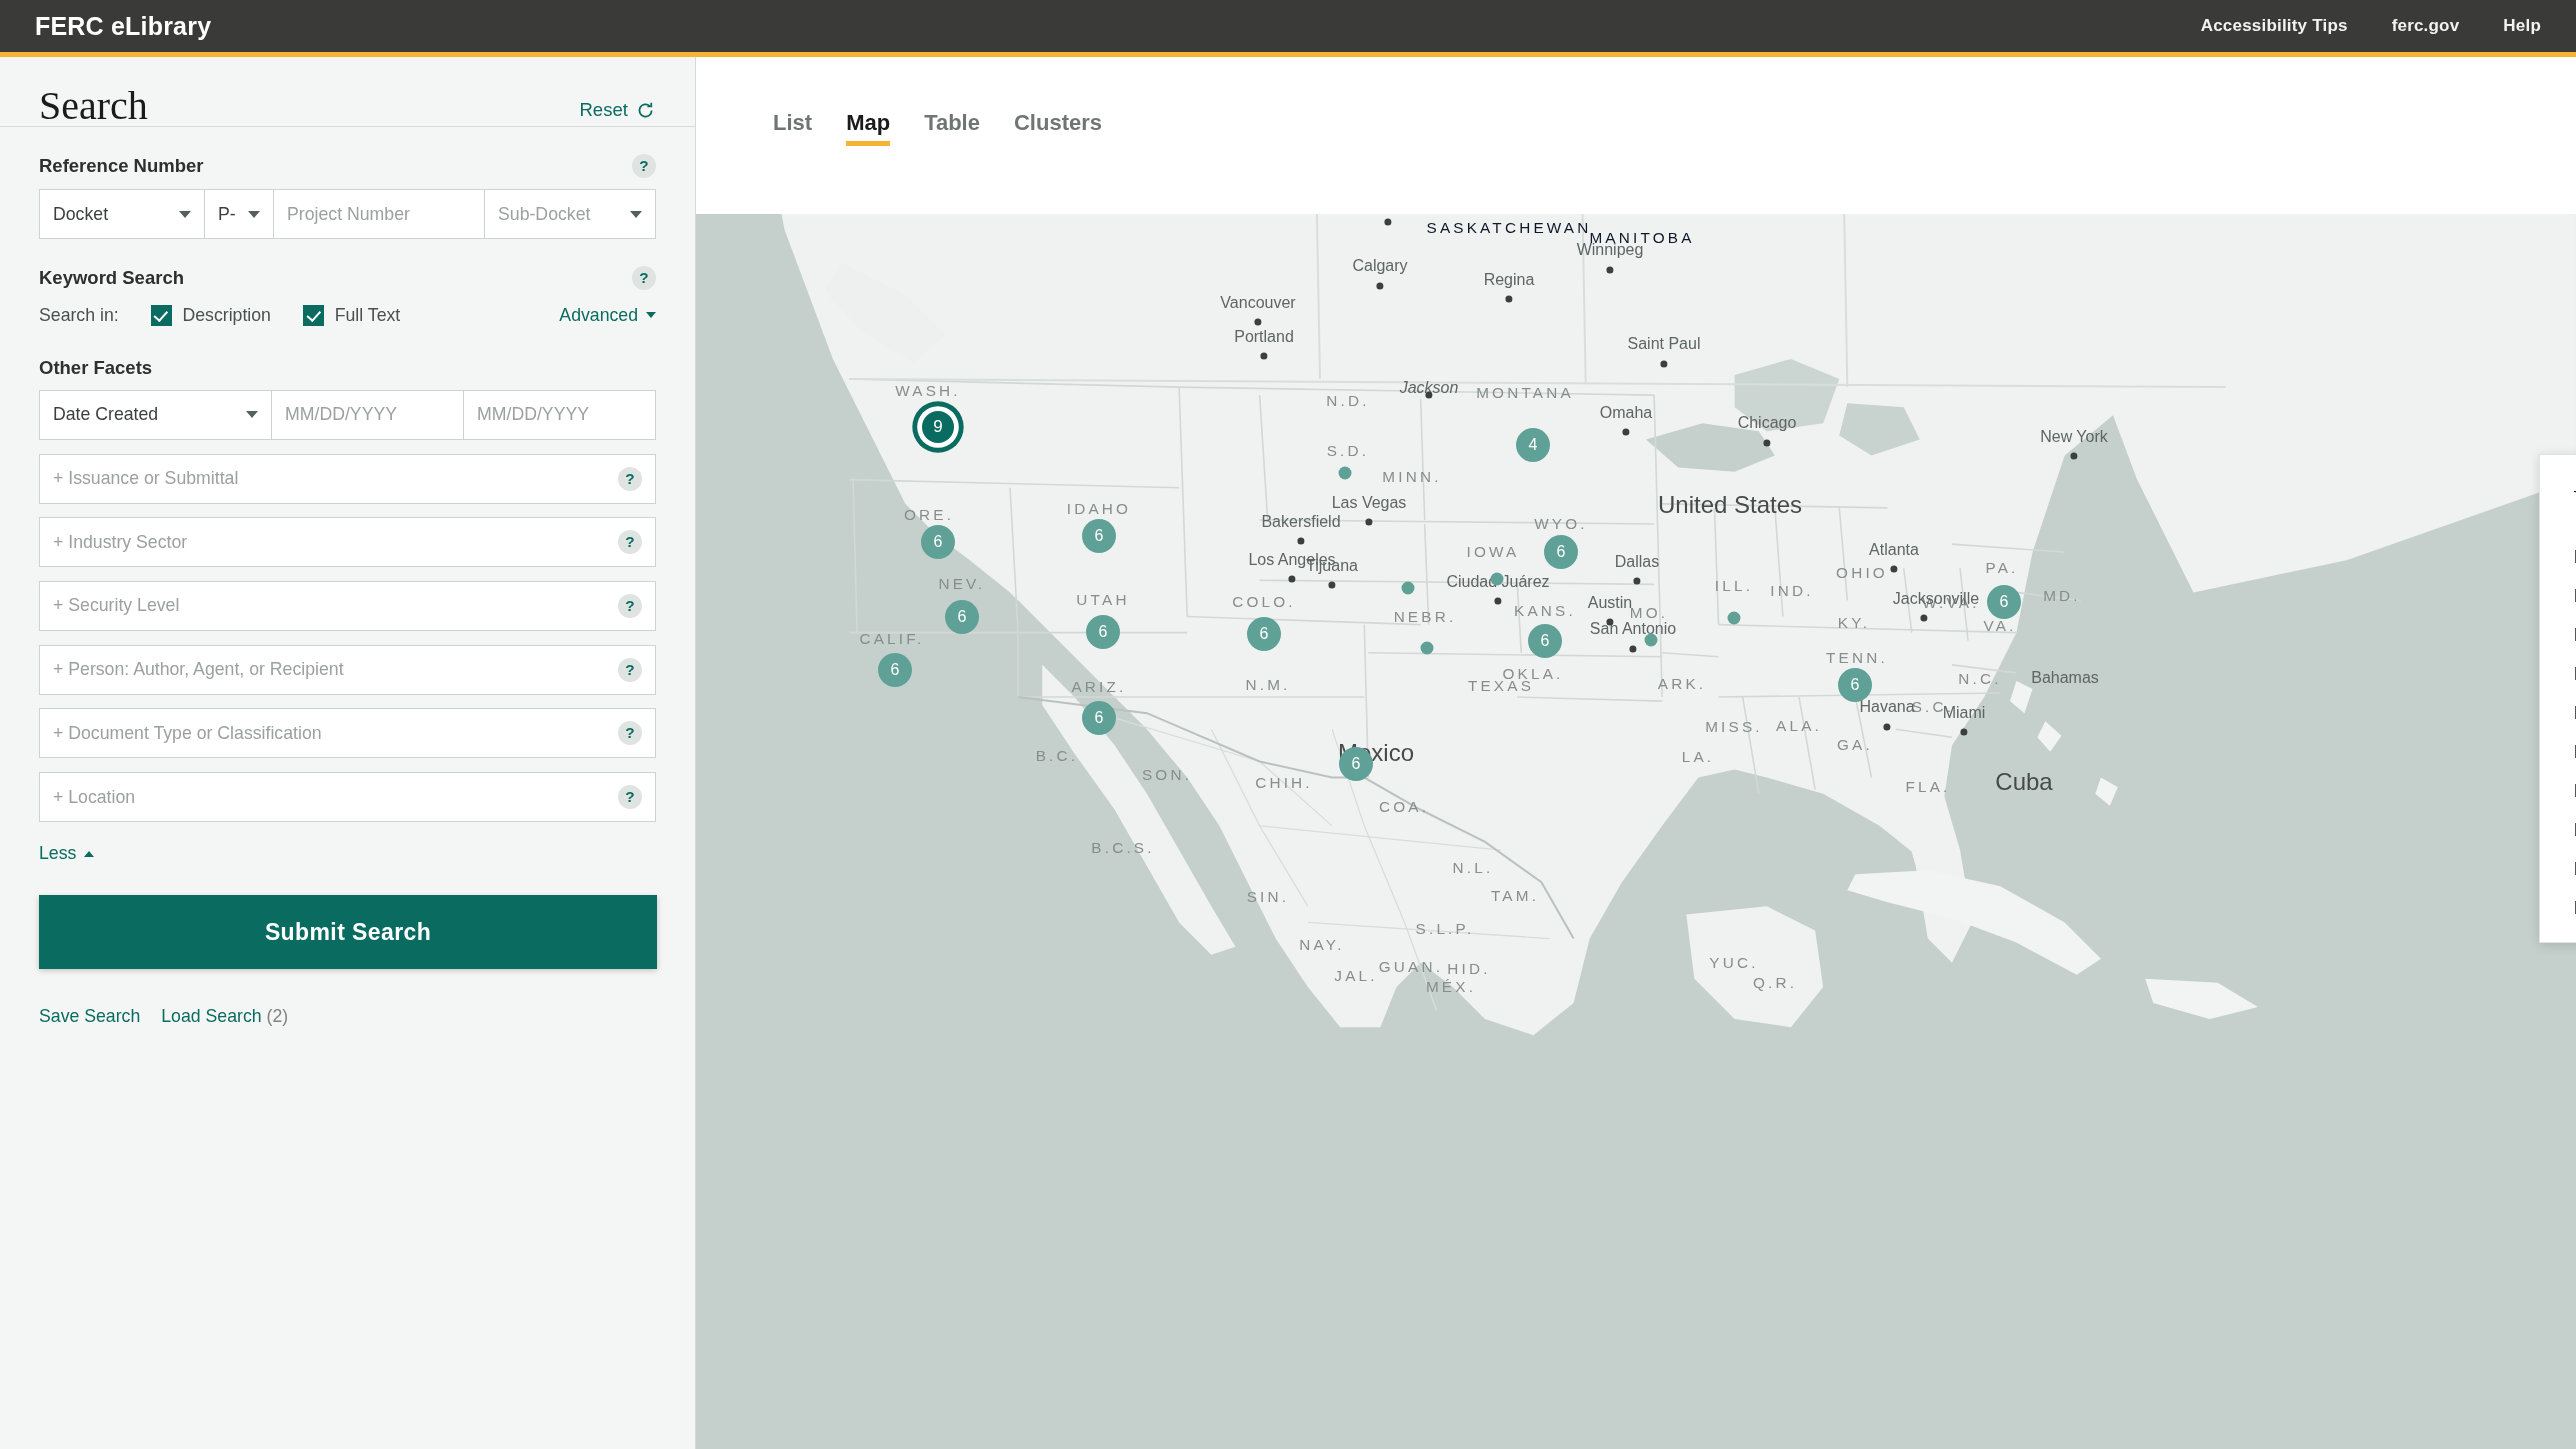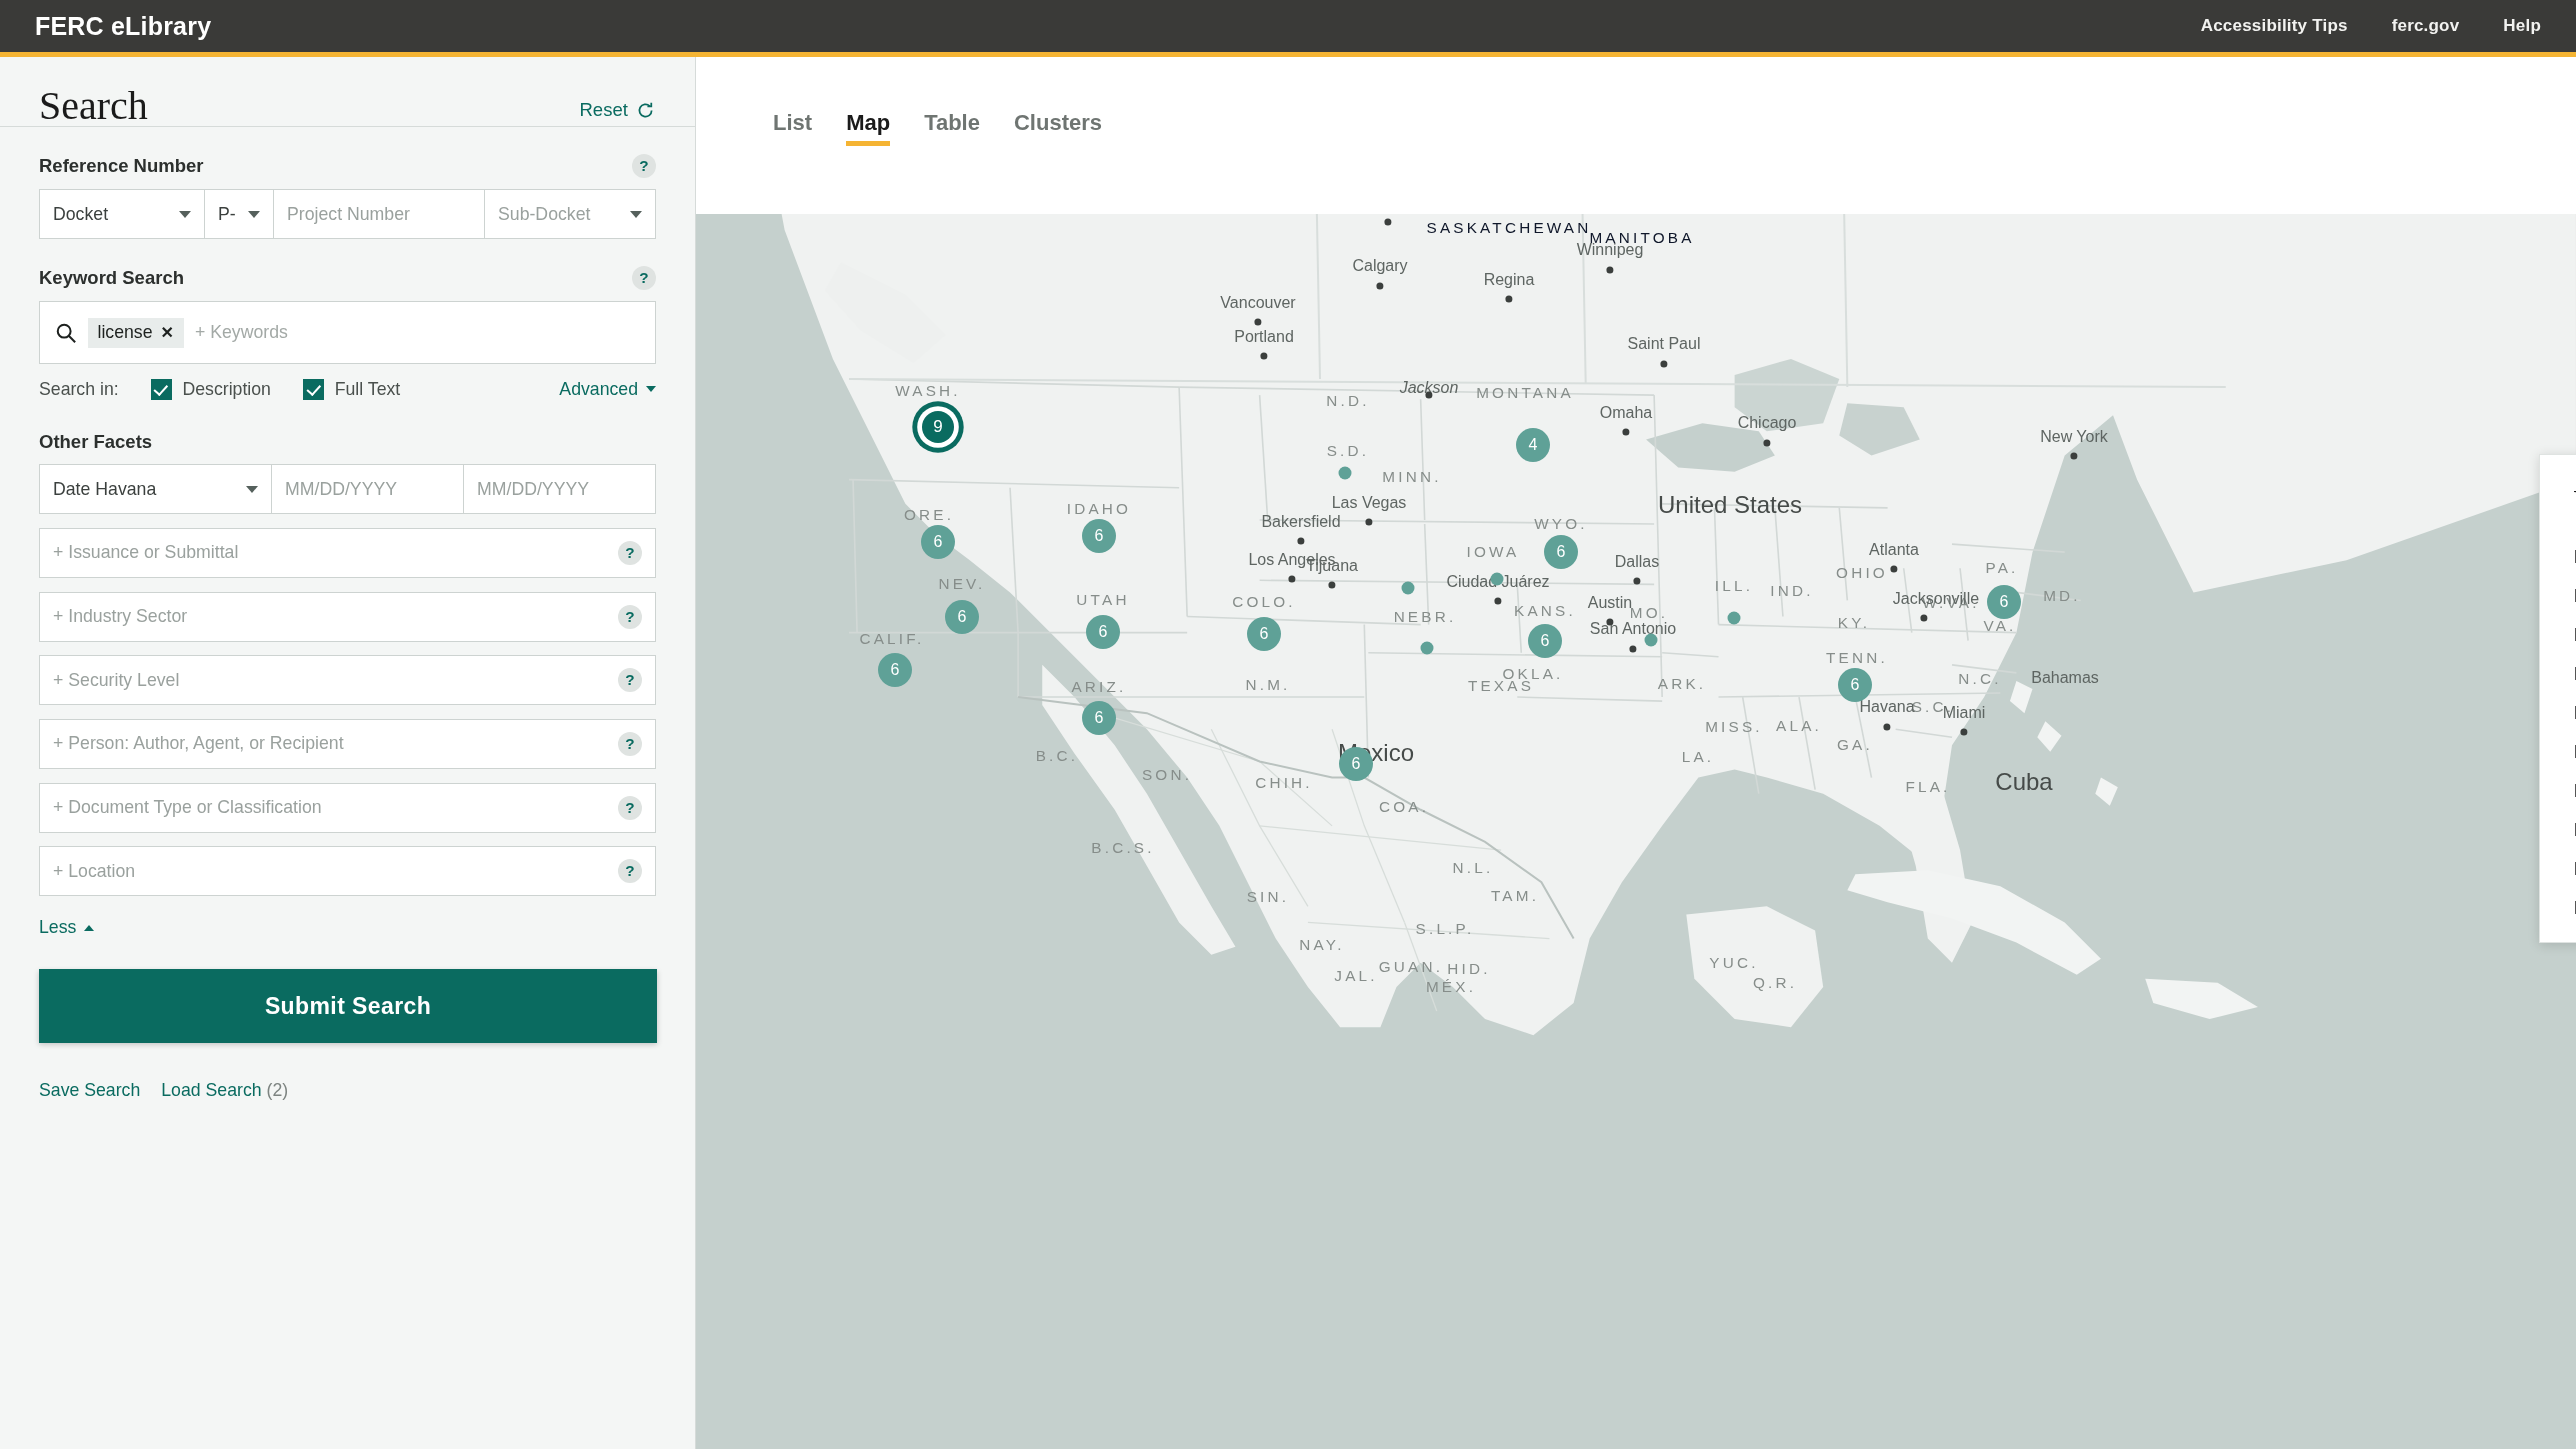--- a/index.html
+++ b/index.html
@@ -270,50 +270,39 @@
       <span>Sub-Docket</span>
       <span class="caret"></span>
     </div>
   </div>
 
   
   <div class="block-label">
     <span class="lbl">Keyword Search</span>
     <span class="qmark">?</span>
   </div>
-  <div id="kw-box">
-    <svg class="mag" viewBox="0 0 24 24">
-      <circle cx="10" cy="10" r="7" fill="none" stroke="#1d211f" stroke-width="2.2"></circle>
-      <line x1="15" y1="15" x2="22" y2="22" stroke="#1d211f" stroke-width="2.2"></line>
-    </svg>
-    <div id="kw-chip">
-      <span>license</span>
-      <span class="x">✕</span>
-    </div>
-    <div id="kw-input">+ Keywords</div>
-  </div>
   <div id="searchin">
     <span>Search in:</span>
     <span class="sp"></span>
     <span class="cbx"></span>
     <span>Description</span>
     <span class="sp"></span>
     <span class="cbx"></span>
     <span>Full Text</span>
     <span id="adv">
       <span>Advanced</span>
       <span class="caret"></span>
     </span>
   </div>
 
   
   <div id="facets-label">Other Facets</div>
   <div id="date-row">
     <div class="ctl" id="fld-datetype">
-      <span>Date Havana</span>
+      <span>Date Created</span>
       <span class="caret"></span>
     </div>
     <div class="ctl ph fld-date">MM/DD/YYYY</div>
     <div class="ctl ph fld-date">MM/DD/YYYY</div>
   </div>
 
   <div class="facet">
     <span>+ Issuance or Submittal</span>
     <span class="qmark">?</span>
   </div>

